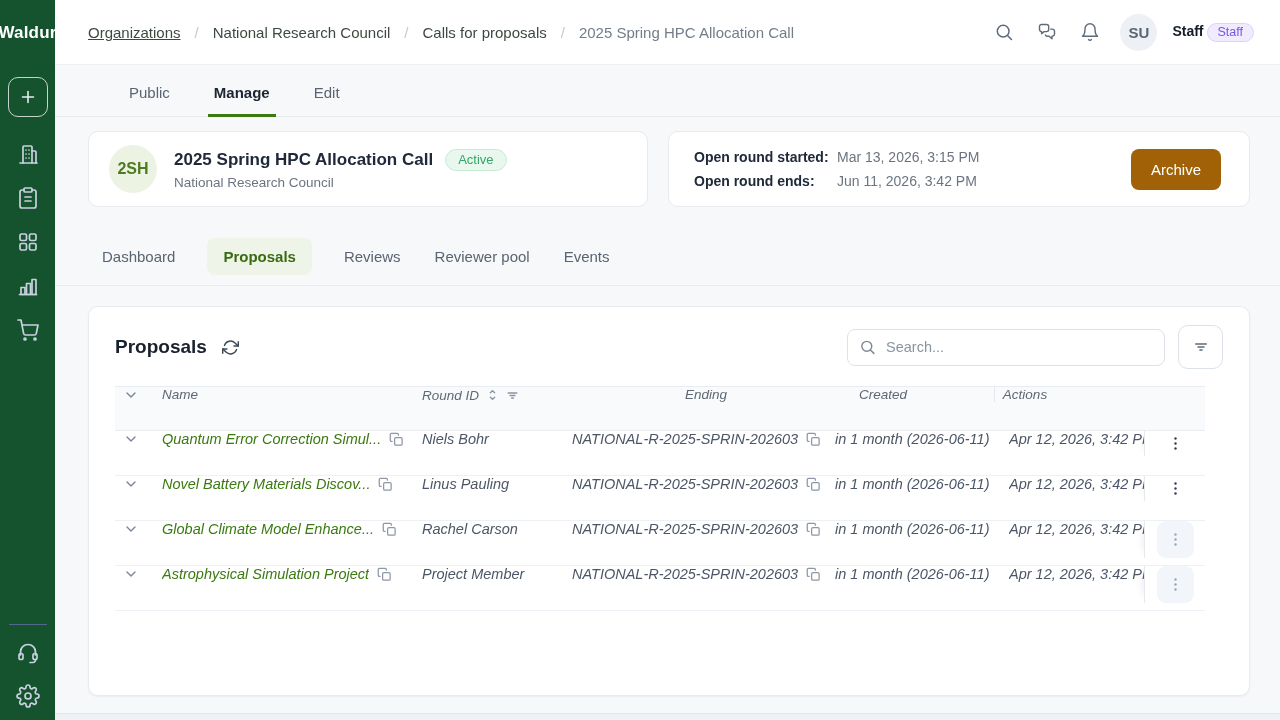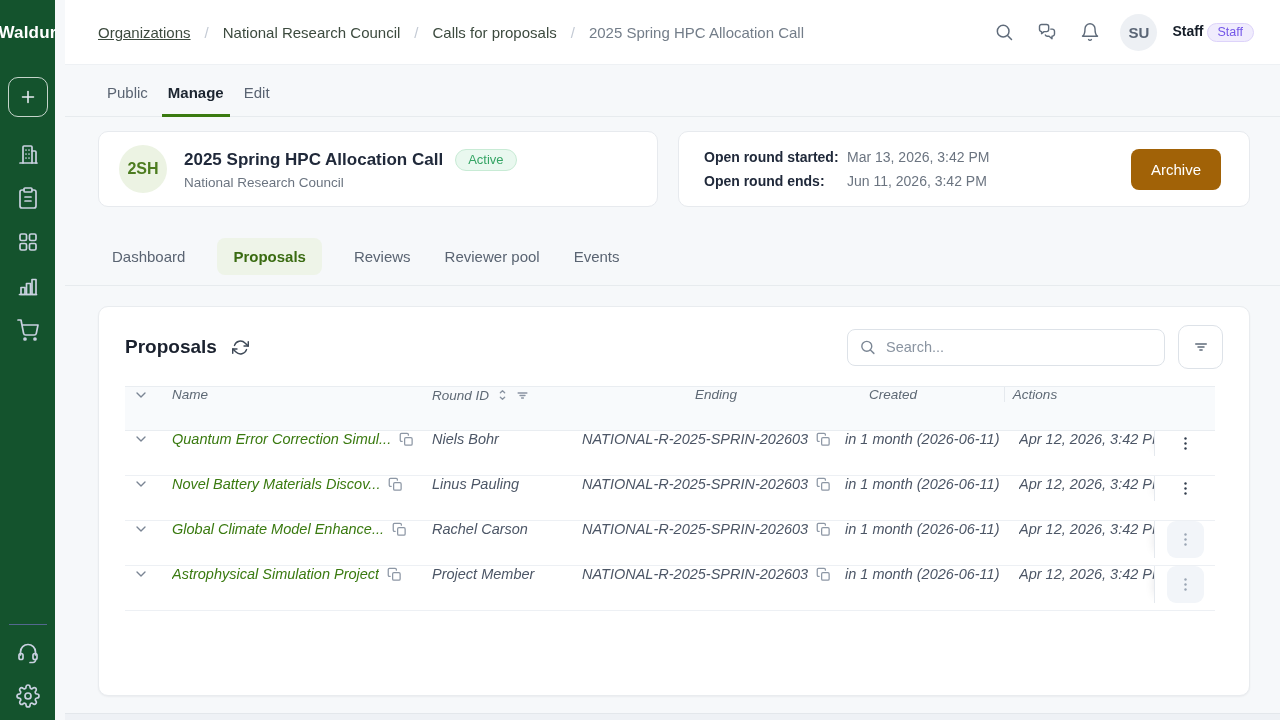--- a/index.html
+++ b/index.html
@@ -15,40 +15,40 @@
   .add-btn { width:40px; height:40px; border:1.5px solid rgba(255,255,255,.75); border-radius:10px; display:flex; align-items:center; justify-content:center; color:#e9edf4; margin-top:12px; background:transparent; cursor:pointer; }
   .add-btn svg { width:22px; height:22px; }
   .side-nav { display:flex; flex-direction:column; align-items:center; gap:20px; margin-top:25px; }
   .side-icon { width:24px; height:24px; color:#c9d1e0; cursor:pointer; }
   .side-bottom { margin-top:auto; display:flex; flex-direction:column; align-items:center; padding-bottom:12px; }
   .side-divider { width:38px; height:1px; background:#54688f; margin-bottom:16px; }
   .side-bottom .side-icon { margin-top:0; }
   .side-bottom .side-icon + .side-icon { margin-top:19px; }
 
   
-  .main { flex:1; display:flex; flex-direction:column; min-width:0;margin-left:10px; }
+  .main { flex:1; display:flex; flex-direction:column; min-width:0; }
 
   .topbar { height:65px; background:#ffffff; border-bottom:1px solid #eef1f4; display:flex; align-items:center; padding:0 26px 0 33px; flex-shrink:0; }
   .breadcrumbs { display:flex; align-items:center; gap:14px; font-size:15px; }
   .crumb { color:#3c4a3e; cursor:pointer; }
   .crumb.underlined { text-decoration:underline; }
   .crumb-sep { color:#c3cad4; }
   .crumb-current { color:#737d89; }
   .topbar-right { margin-left:auto; display:flex; align-items:center; }
   .top-icon { width:20px; height:20px; color:#5f6b7a; margin-left:23px; cursor:pointer; }
   .user { display:flex; align-items:center; margin-left:20px; }
   .avatar { width:37px; height:37px; border-radius:50%; background:#edf0f4; color:#5a6575; font-weight:600; font-size:15px; display:flex; align-items:center; justify-content:center; cursor:pointer; }
   .user-meta { display:flex; flex-direction:row; align-items:flex-start; gap:3px; margin-left:15px; }
   .user-name { font-size:14px; font-weight:700; color:#141c27; }
   .role-badge { font-size:12.5px; color:#7356e8; background:#f0ecfd; border:1px solid #ddd3fa; border-radius:999px; padding:1px 10px 2px; }
 
   .content { flex:1; display:flex; flex-direction:column; min-height:0; }
 
   
-  .tabs-row { display:flex; gap:16px; padding-left:40px; height:52px; align-items:flex-end; border-bottom:1px solid #e7ebee; flex-shrink:0; }
+  .tabs-row { display:flex; gap:40px; padding-left:72px; height:52px; align-items:flex-end; border-bottom:1px solid #e7ebee; flex-shrink:0; }
   .tab { font-size:15px; color:#5a6472; padding:0 2px 15px; cursor:pointer; position:relative; }
   .tab.active { color:#1c2530; font-weight:700; }
   .tab.active::after { content:""; position:absolute; left:-4px; right:-4px; bottom:-1px; height:3px; background:#3a7a10; }
 
   
   .cards-row { display:flex; gap:20px; padding:14px 30px 0 33px; flex-shrink:0; }
   .info-card { background:#fff; border:1px solid #e7eaee; border-radius:10px; height:76px; display:flex; align-items:center; }
   .call-card { width:560px; padding:0 20px; }
   .call-avatar { width:48px; height:48px; border-radius:50%; background:#ecf3e3; color:#4d7c20; font-size:16px; font-weight:600; display:flex; align-items:center; justify-content:center; flex-shrink:0; }
   .call-info { margin-left:17px; }
@@ -218,21 +218,21 @@
               <span class="call-title">2025 Spring HPC Allocation Call</span>
               <span class="status-badge">Active</span>
             </div>
             <div class="call-sub">National Research Council</div>
           </div>
         </div>
         <div class="info-card round-card">
           <div class="round-rows">
             <div class="round-row">
               <span class="round-label">Open round started:</span>
-              <span class="round-value">Mar 13, 2026, 3:42 PM</span>
+              <span class="round-value">Mar 13, 2026, 3:15 PM</span>
             </div>
             <div class="round-row">
               <span class="round-label">Open round ends:</span>
               <span class="round-value">Jun 11, 2026, 3:42 PM</span>
             </div>
           </div>
           <button class="archive-btn">Archive</button>
         </div>
       </div>
 

